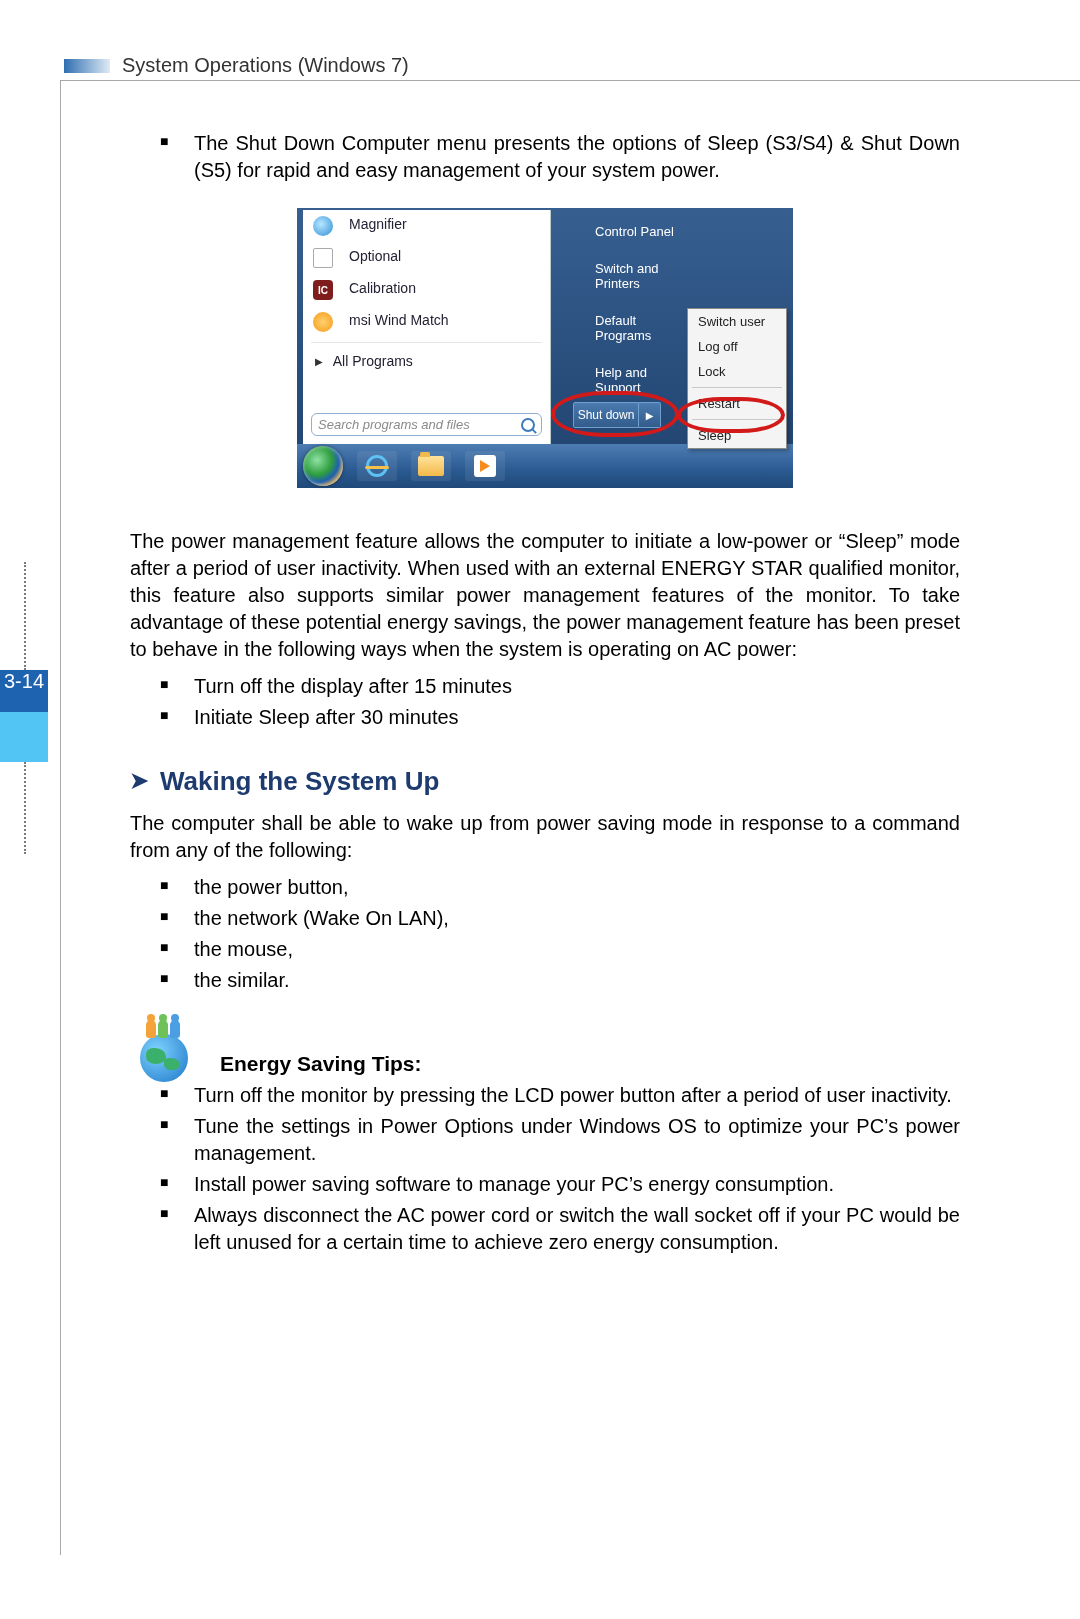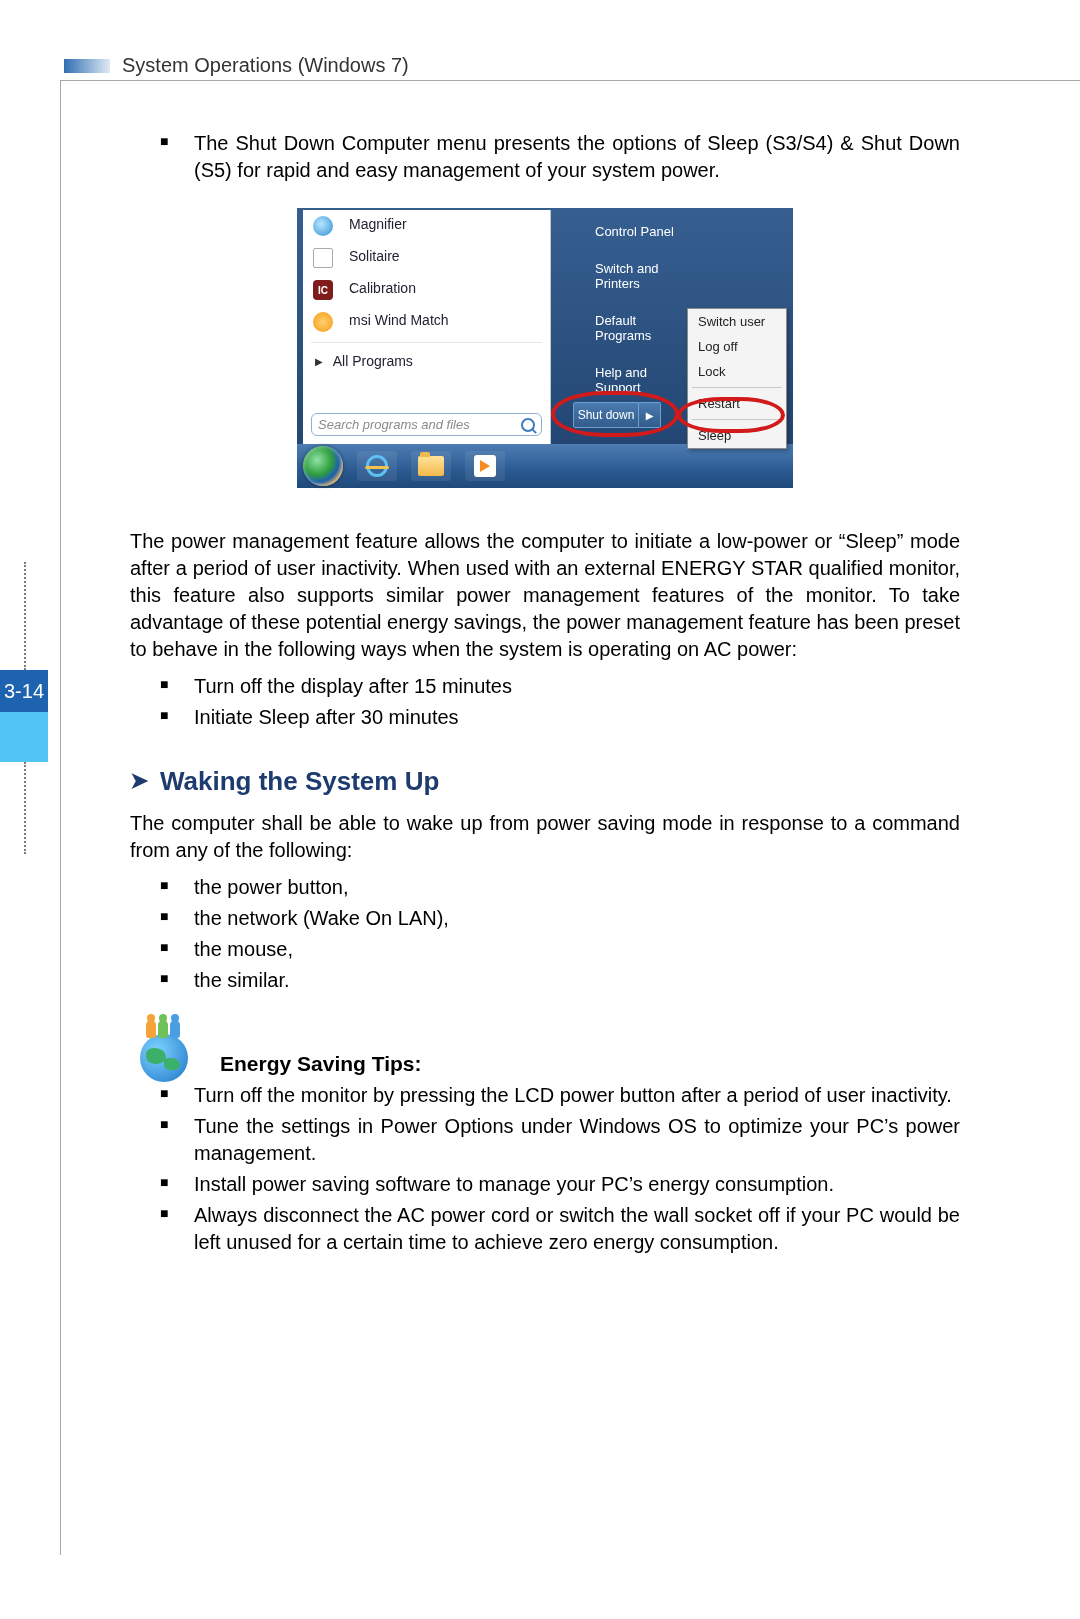--- a/index.html
+++ b/index.html
@@ -258,21 +258,21 @@
   .page-tab {
     position: absolute;
     left: 0;
     top: 670px;
     width: 48px;
     height: 42px;
     background: #1e63b0;
     color: #fff;
     font-size: 20px;
     display: flex;
-    align-items: center;
+    align-items: flex-start;
     justify-content: center;
   }
   .page-tab-cyan {
     position: absolute;
     left: 0;
     top: 712px;
     width: 48px;
     height: 50px;
     background: #52c5f4;
   }
@@ -343,21 +343,21 @@
     </ul>
 
     <div class="shot">
       <div class="start-left">
         <div class="prog-item">
             <span class="prog-icon cyan"></span>
             <span>Magnifier</span>
           </div>
         <div class="prog-item">
             <span class="prog-icon card"></span>
-            <span>Solitaire</span>
+            <span>Optional</span>
           </div>
         <div class="prog-item">
             <span class="prog-icon blue">IC</span>
             <span>Calibration</span>
           </div>
         <div class="prog-item">
             <span class="prog-icon orange"></span>
             <span>msi Wind Match</span>
           </div>
         <div class="sep"></div>

